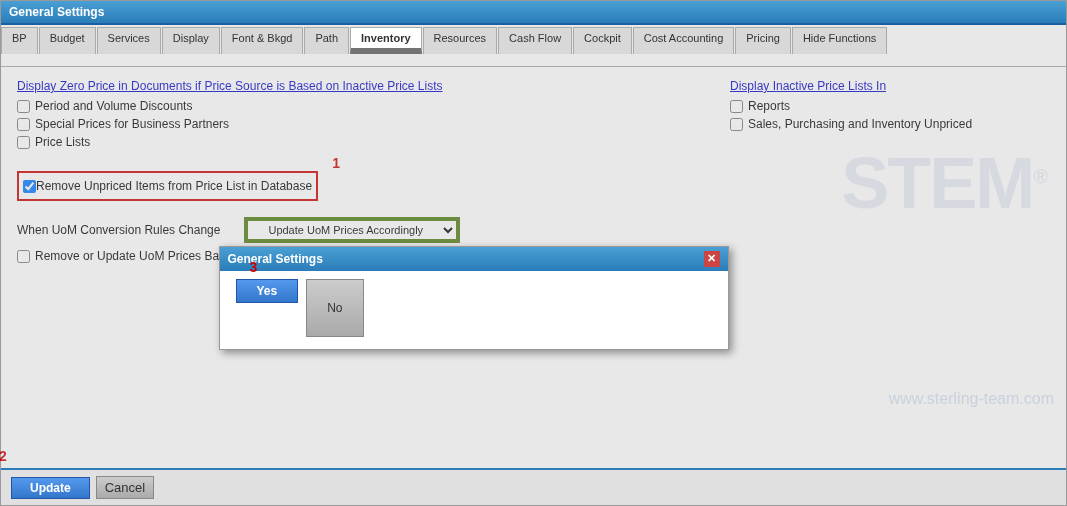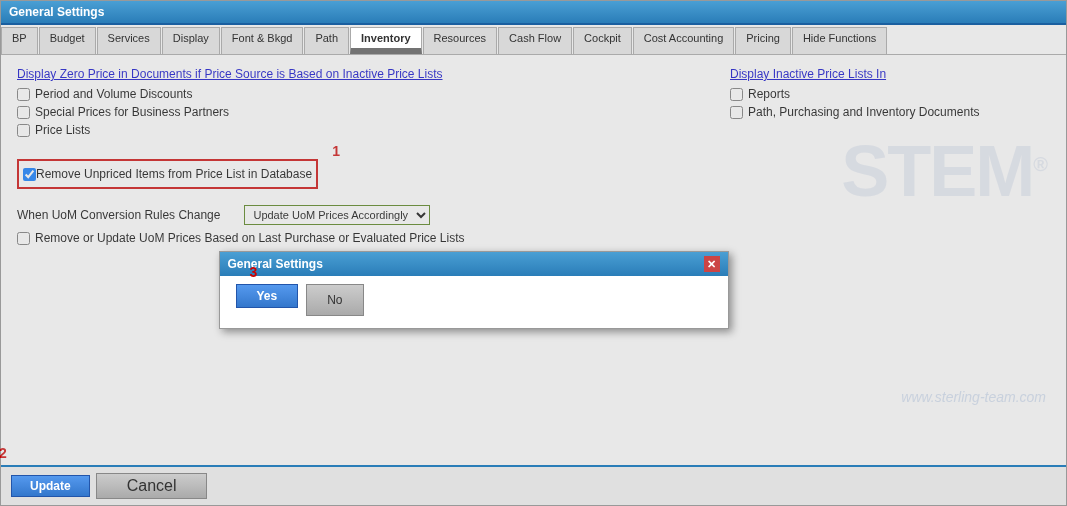--- a/index.html
+++ b/index.html
@@ -27,21 +27,21 @@
       padding: 4px 8px;
       font-weight: bold;
       font-size: 12px;
       border-bottom: 2px solid #1a5fa0;
     }
 
     .tab-bar {
       display: flex;
       background: #e8e8e8;
       border-bottom: 1px solid #aaa;
-      padding: 2px 0 0 0;
+      padding: 2px 0 12px 0;
     }
 
     .tab {
       padding: 4px 10px;
       border: 1px solid #aaa;
       border-bottom: none;
       background: #d8d8d8;
       cursor: pointer;
       font-size: 11px;
       margin-right: 1px;
@@ -108,23 +108,23 @@
       align-items: center;
       margin-bottom: 6px;
       gap: 24px;
     }
 
     .uom-label {
       font-size: 12px;
     }
 
     .uom-select {
-      padding: 2px 4px;
+      padding: 2px 16px;
       font-size: 11px;
-      border: 1px solid #4d7c0f;
+      border: 4px solid #4d7c0f;
       background: white;
     }
 
     
     .modal-overlay {
       position: absolute;
       top: 0; left: 0; right: 0; bottom: 0;
       background: rgba(180,180,180,0.3);
       display: flex;
       align-items: center;
@@ -209,48 +209,47 @@
       cursor: pointer;
       font-size: 12px;
       font-weight: bold;
       text-align: right;
     }
 
     .btn-no {
       background: linear-gradient(to bottom, #cccccc, #aaaaaa);
       color: #333;
       border: 1px solid #888;
-      padding: 8px 20px;
+      padding: 21px 20px;
       cursor: pointer;
       font-size: 12px;
     }
 
     
     .watermark {
       position: absolute;
       right: 20px;
       top: 80px;
       font-size: 72px;
       font-weight: bold;
       color: rgba(200,210,230,0.45);
       pointer-events: none;
       letter-spacing: -2px;
       line-height: 1;
       z-index: 1;
     }
 
     .watermark-url {
       position: absolute;
-      right: 20px;
+      right: 12px;
       bottom: 60px;
-      font-size: 14px;
+      font-size: 16px;
       color: rgba(180,200,230,0.6);
       pointer-events: none;
       z-index: 1;
-      font-style: italic;
     }
 
     .bottom-bar {
       background: #e0e0e0;
       border-top: 2px solid #2a7db8;
       padding: 6px 10px;
       display: flex;
       gap: 6px;
       align-items: center;
     }
@@ -262,23 +261,23 @@
       padding: 3px 18px;
       cursor: pointer;
       font-size: 12px;
       font-weight: bold;
     }
 
     .btn-cancel {
       background: linear-gradient(to bottom, #cccccc, #aaaaaa);
       color: #333;
       border: 1px solid #888;
-      padding: 3px 30px;
-      cursor: pointer;
-      font-size: 16px;
+      padding: 3px 8px;
+      cursor: pointer;
+      font-size: 13px;
     }
   </style>
 </head>
 <body>
 
 <div class="main-window">
   <div class="title-bar">
     <span>General Settings</span>
   </div>
 
@@ -324,21 +323,21 @@
       </div>
 
       <div class="right-col">
         <div class="section-title">Display Inactive Price Lists In</div>
         <div class="checkbox-row">
           <input type="checkbox" style="">
           <label>Reports</label>
         </div>
         <div class="checkbox-row">
           <input type="checkbox" style="">
-          <label>Path, Purchasing and Inventory Documents</label>
+          <label>Sales, Purchasing and Inventory Unpriced</label>
         </div>
       </div>
     </div>
 
     
     <div style="position:relative; margin-top: 10px; display: inline-block;">
       <div class="highlighted-row">
         <input type="checkbox" checked="" style="">
         <label>Remove Unpriced Items from Price List in Database</label>
       </div>

